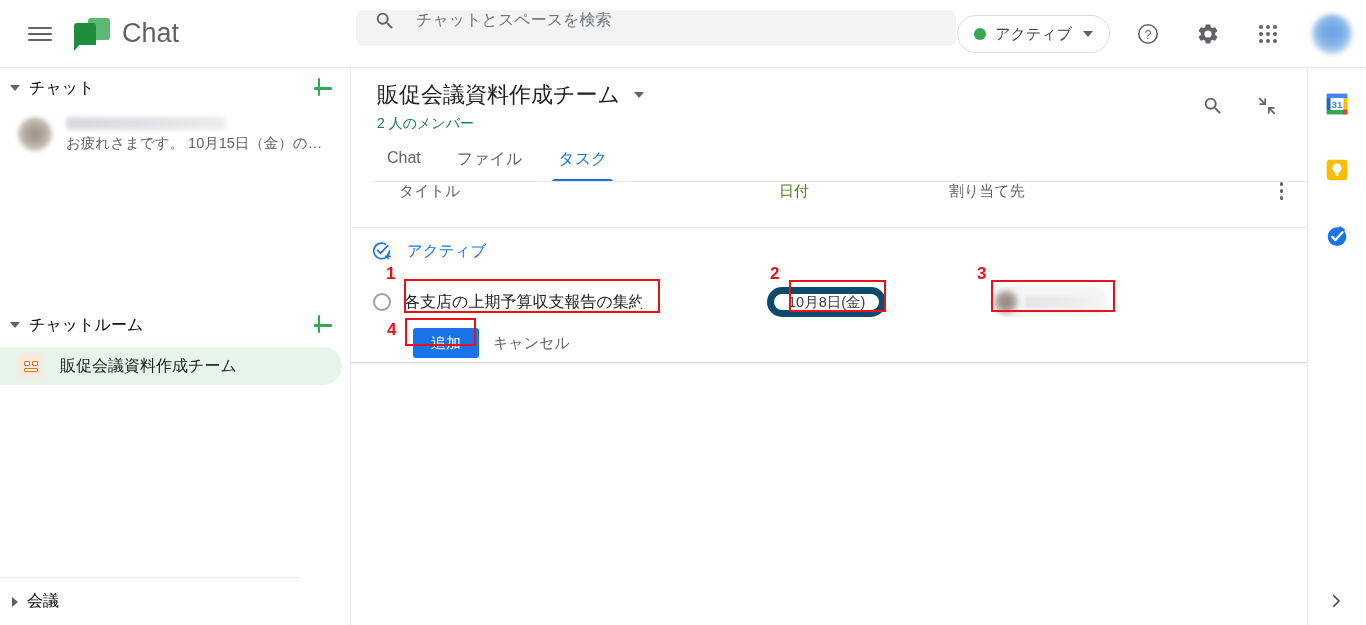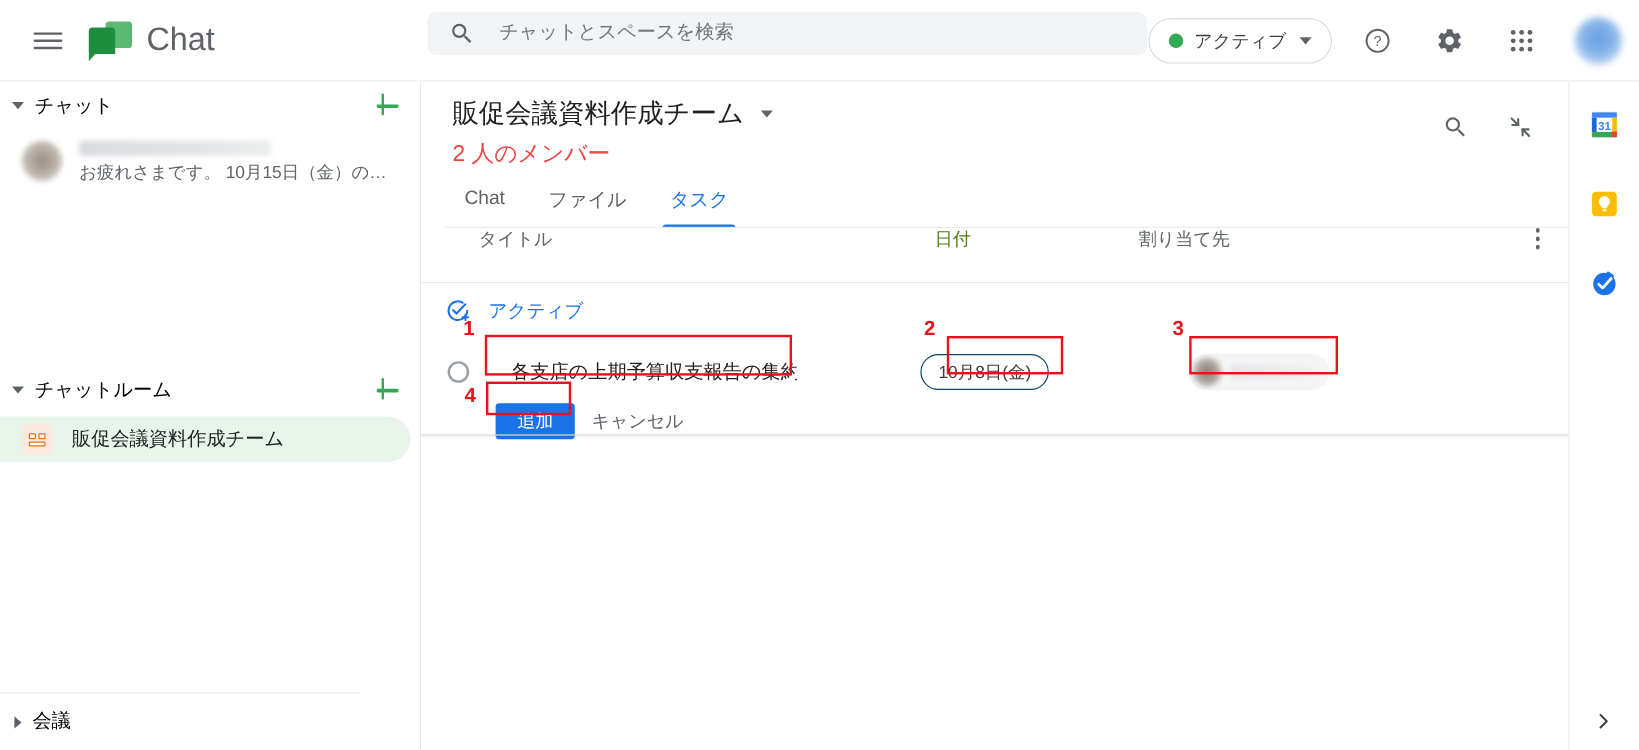--- a/index.html
+++ b/index.html
@@ -43,21 +43,21 @@
     position:absolute; left:0px; top:24px; width:0; height:0;
     border-left: 8px solid #1e8e3e;
     border-bottom: 9px solid transparent;
   }
   .brand-name { font-size: 27px; color:#5f6368; letter-spacing:0px; }
 
   .searchwrap {
     position:absolute; left:356px; top:10px;
     width: 600px; height: 36px;
     background:#f1f3f4; border-radius: 8px;
-    display:flex; align-items:center; cursor:text;
+    display:flex; align-items:flex-start; cursor:text;
   }
   .search-icon { margin-left: 18px; width:22px; height:22px; flex:0 0 auto; }
   .search-input {
     border:none; outline:none; background:transparent;
     flex:1; margin-left: 18px; margin-right: 16px;
     font-size: 16px; color:#3c4043;
     font-family: "Liberation Sans", "DejaVu Sans", sans-serif;
   }
   .search-input::placeholder { color:#70757a; }
 
@@ -141,21 +141,21 @@
 
   
   .main {
     position:absolute; left:351px; top:68px;
     width: 957px; height: 557px; background:#fff;
     border-right:1px solid #e8eaed;
   }
   .room-header { padding: 12px 0 0 26px; position:relative; }
   .room-title-row { display:flex; align-items:center; gap:12px; cursor:pointer; }
   .room-title { font-size: 22px; color:#202124; }
-  .room-members { font-size:19px; color:#ef4444; margin-top:5px; }
+  .room-members { font-size:14px; color:#15803d; margin-top:5px; }
 
   .hdr-actions { position:absolute; right:18px; top:16px; display:flex; gap:10px; }
 
   .tabs { display:flex; margin-top: 8px; margin-left: 20px; gap: 4px; position:relative; }
   .tab {
     padding: 8px 16px 12px 16px; font-size:16px; color:#5f6368; cursor:pointer; position:relative;
   }
   .tab.active { color:#1a73e8; font-weight:500; }
   .tab.active:after {
     content:""; position:absolute; left:10px; right:10px; bottom:0;
@@ -177,27 +177,27 @@
   .add-task-row { display:flex; align-items:center; height:46px; padding-left: 20px; cursor:pointer; }
   .add-task-label { margin-left: 14px; font-size:15.5px; color:#1a73e8; }
 
   .task-edit-block { position:relative; padding-top: 6px; }
   .task-edit-row { display:flex; align-items:center; height: 44px; position:relative; }
   .radio-circle {
     width:18px;height:18px;border:2px solid #9aa0a6;border-radius:50%;
     margin-left: 22px; flex:0 0 auto; cursor:pointer;
   }
   .title-input {
-    margin-left: 33px; width: 242px; border:none; outline:none;
+    margin-left: 11px; width: 242px; border:none; outline:none;
     font-size:16px; color:#202124; background:transparent;
     font-family:"Liberation Sans","DejaVu Sans",sans-serif;
   }
   .date-chip {
     position:absolute; left: 416px;
-    height: 30px; padding: 0 14px; border:1px solid #0c4a6e; border-radius:16px;
+    height: 30px; padding: 0 14px; border:7px solid #0c4a6e; border-radius:16px;
     display:flex; align-items:center; font-size:14.5px; color:#3c4043;
     background:#fff; cursor:pointer; white-space:nowrap;
   }
   .assignee-chip {
     position:absolute; left: 639px;
     height: 30px; width: 118px; border-radius:16px; background:#f4f5f6;
     display:flex; align-items:center; cursor:pointer; overflow:hidden;
   }
   .assignee-chip .av {
     width:24px;height:24px;border-radius:50%; margin-left:4px;

